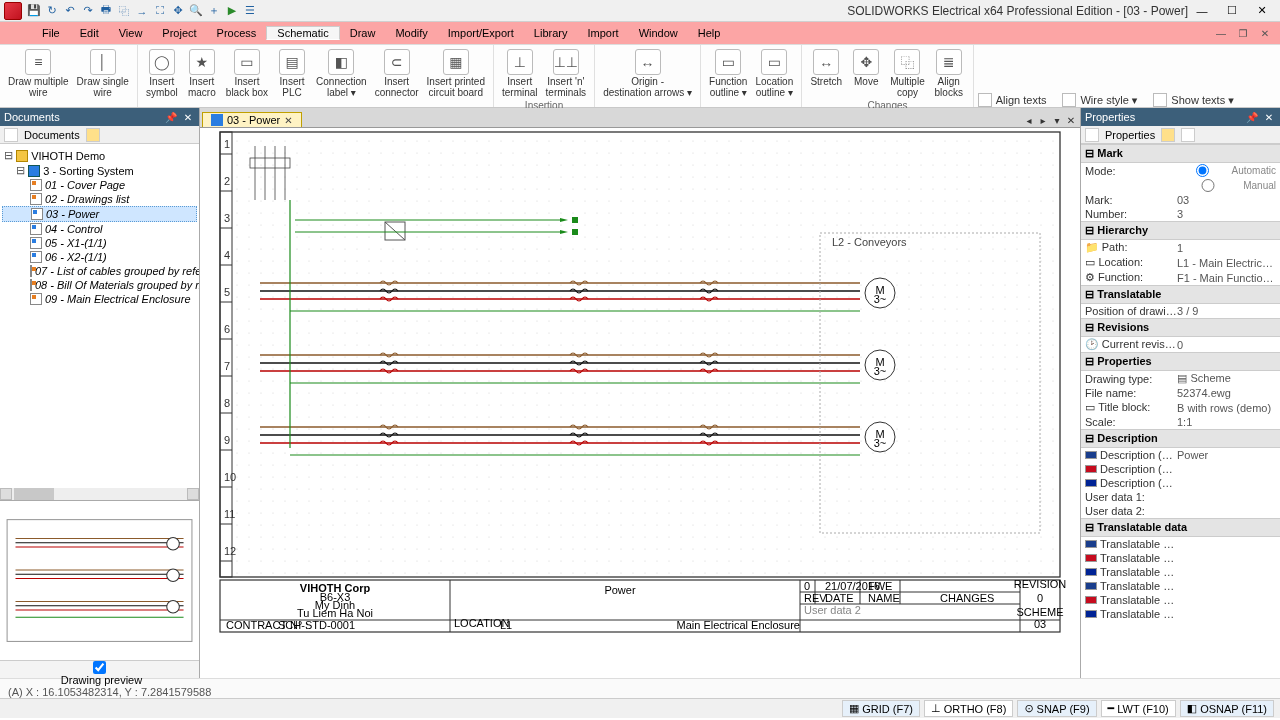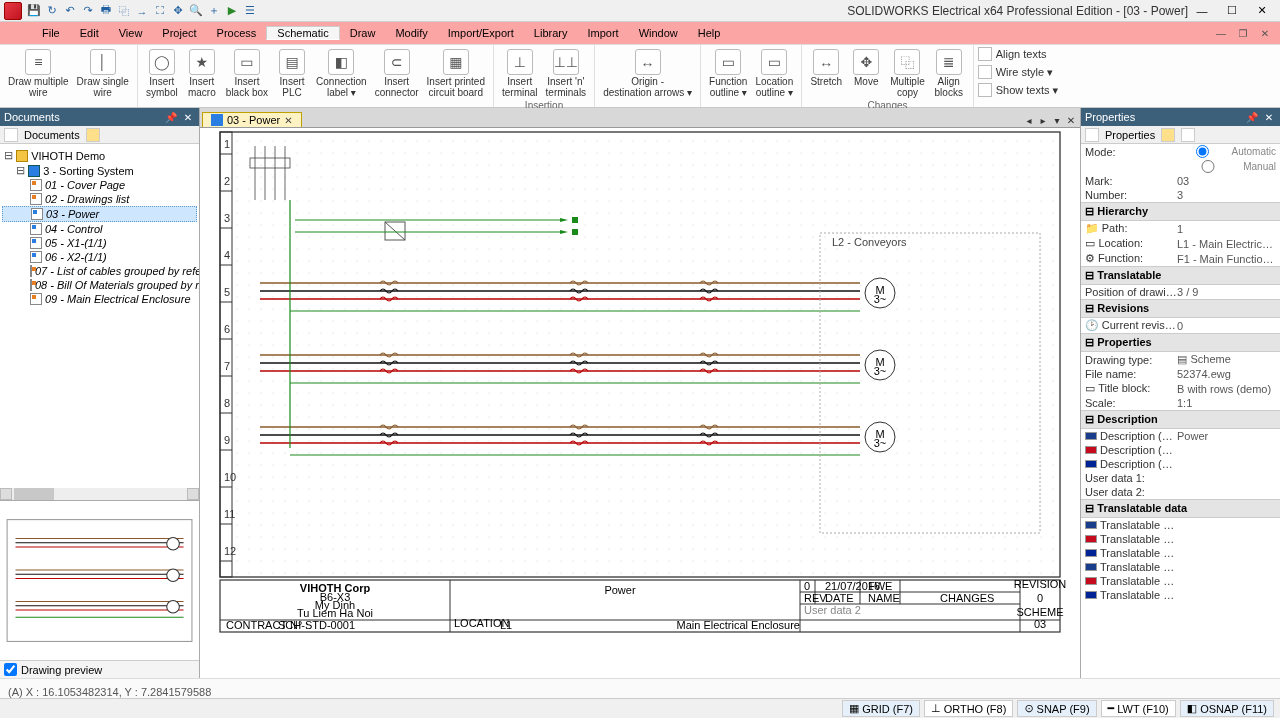--- a/index.html
+++ b/index.html
@@ -22,21 +22,21 @@
 .menubar .mdi span { width:18px; height:14px; display:inline-flex; align-items:center; justify-content:center; font-size:10px; cursor:pointer; color:#555;}
 
 
 .ribbon { height: 64px; display: flex; border-top:1px solid #ddd; border-bottom: 1px solid #c8c8c8; background:#fdfdfd; }
 .ribbon .group { display:flex; flex-direction:column; border-right:1px solid #e0e0e0; padding:2px 4px 0 4px; }
 .ribbon .group .btns { display:flex; flex:1; }
 .ribbon .group .glabel { text-align:center; font-size:10px; color:#666; height:12px; }
 .ribbon .rbtn { display:flex; flex-direction:column; align-items:center; justify-content:flex-start; padding:2px 4px; cursor:pointer; min-width:40px; }
 .ribbon .rbtn .ricon { width:26px; height:26px; border:1px solid #bbb; border-radius:3px; margin-bottom:2px; background:#fff; display:flex; align-items:center; justify-content:center; font-size:14px; color:#555;}
 .ribbon .rbtn .rlabel { font-size:10px; text-align:center; line-height:1.05; color:#333; white-space:pre-line; }
-.ribbon .minicol { display:flex; flex-direction:column; gap:4px; padding:2px 4px; }
+.ribbon .minicol { display:flex; flex-direction:row; gap:16px; padding:2px 4px;margin-top:48px; }
 .ribbon .mini { display:flex; align-items:center; gap:4px; font-size:10px; color:#333; cursor:pointer;}
 .ribbon .mini .micon{width:14px;height:14px;border:1px solid #bbb;background:#fff;}
 
 
 .main { display:flex; height: 570px; }
 .panel-left { width: 200px; display:flex; flex-direction:column; border-right:1px solid #aaa; }
 .panel-right { width: 200px; display:flex; flex-direction:column; border-left:1px solid #aaa; background:#f4f4f4;}
 .canvas-wrap { flex:1; display:flex; flex-direction:column; background:#e8e8e8; position:relative;}
 
 .panel-header { background:#3c5f7a; color:#fff; height:18px; display:flex; align-items:center; padding:0 4px; font-size:11px; justify-content:space-between;}
@@ -52,21 +52,21 @@
 .tree .ind1 { padding-left: 14px; }
 .tree .ind2 { padding-left: 28px; font-style: italic; }
 .tree .sel { background:#cfe6ff; border:1px dotted #5a9bd4; }
 .icon-folder{background:#f4c542;border:1px solid #b38600;}
 .icon-sheet{background:#fff;border:1px solid #888;position:relative;}
 .icon-sheet.blue::after{content:"";position:absolute;left:1px;top:1px;width:4px;height:4px;background:#2a7de1;}
 .icon-sheet.orange::after{content:"";position:absolute;left:1px;top:1px;width:4px;height:4px;background:#e67e22;}
 
 .preview { height:160px; border-top:1px solid #aaa; background:#fff; display:flex; align-items:center; justify-content:center; position:relative;}
 .preview svg{width:95%;height:95%;}
-.preview-chk { height:18px; border-top:1px solid #ccc; display:flex; align-items:center; padding:0 4px; background:#f4f4f4;}
+.preview-chk { height:18px; border-top:1px solid #ccc; display:flex; align-items:center; padding:0 4px; background:#f4f4f4;flex-direction:column;}
 .scroll-h{height:12px;background:#eee;display:flex;}
 .scroll-h .thumb{background:#c8c8c8;width:40px;height:12px;margin-left:2px;}
 .scroll-h .arr{width:12px;height:12px;background:#ddd;border:1px solid #bbb;}
 
 
 .tabstrip { height:20px; background:#d8d8d8; display:flex; align-items:flex-end; padding:0 2px; border-bottom:1px solid #999;}
 .tab { background:#fff3c4; border:1px solid #c0a000; padding:1px 8px; border-bottom:none; font-size:11px; display:flex; align-items:center; gap:4px; cursor:pointer;}
 .tab .close{font-size:10px; color:#444;}
 .tabstrip .spacer{flex:1;}
 .tabstrip .tbtn{width:14px;height:14px;display:inline-flex;align-items:center;justify-content:center;font-size:10px;color:#333;cursor:pointer;}
@@ -550,20 +550,21 @@
         </span>
     </div>
     <div class="panel-toolbar">
       <span class="ticon"></span>
       <span>Properties</span>
       <span class="ticon" style="background:#ffe08a"></span>
       <span class="ticon"></span>
     </div>
     <div class="props">
       <div id="propgrid">
+          <div class="section">⊟ Mark</div>
           <div class="row">
             <span class="k">Mode:</span>
             <span class="v">
               <span class="radio"><input type="radio" checked="" style="">Automatic</span>
             </span>
           </div>
           <div class="row">
             <span class="k"></span>
             <span class="v">
               <span class="radio"><input type="radio" style="">Manual</span>

